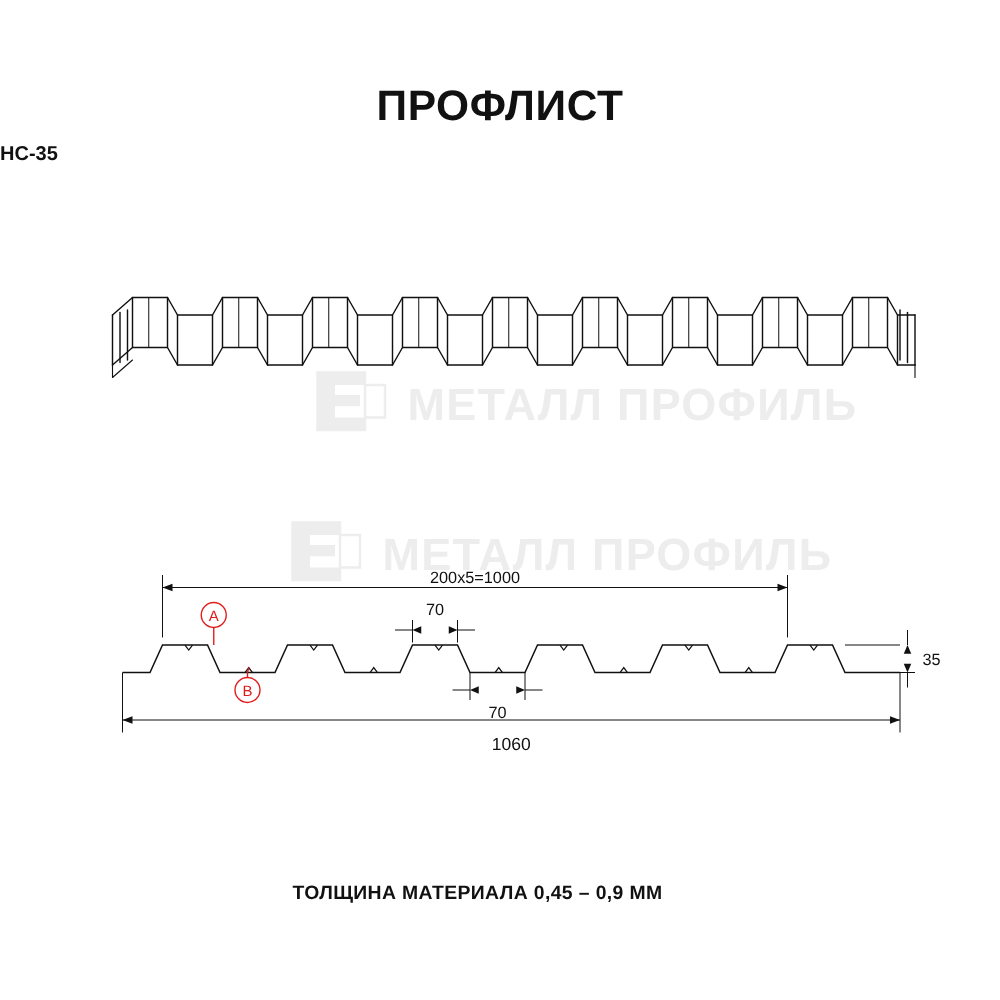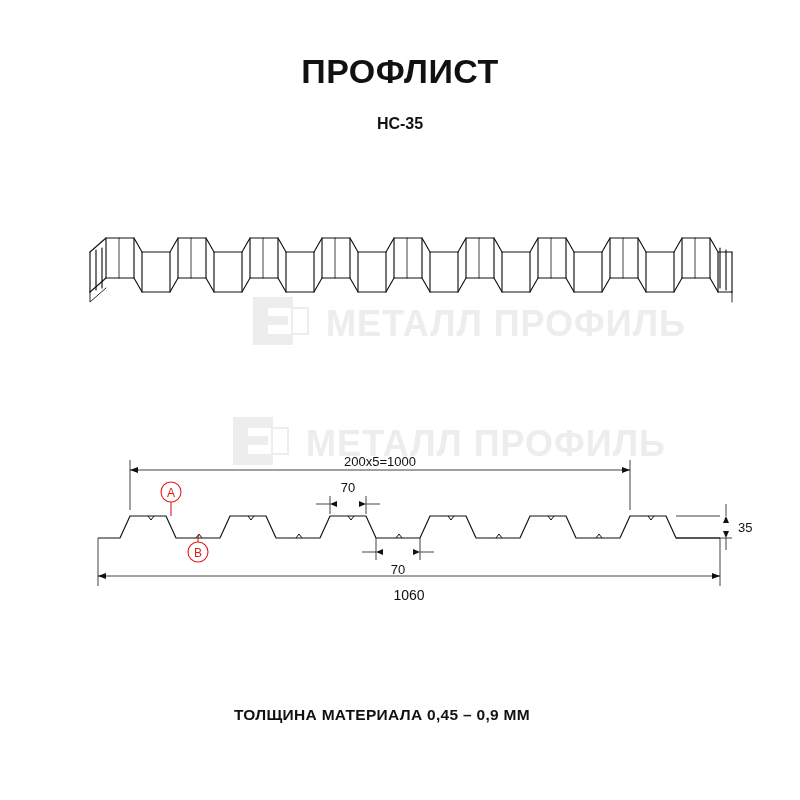--- a/index.html
+++ b/index.html
@@ -16,35 +16,34 @@
     overflow: hidden;
   }
   .page {
     position: absolute;
     inset: 0;
     width: 800px;
     height: 800px;
   }
   .title {
     position: absolute;
-    top: 52px;
+    top: 66px;
     left: 0;
     width: 800px;
     text-align: center;
     font-size: 34px;
     font-weight: bold;
     letter-spacing: 0.5px;
     color: #111111;
   }
   .subtitle {
     position: absolute;
     top: 115px;
     left: 0;
     width: 800px;
-    text-align: center;
     font-size: 16px;
     font-weight: bold;
     color: #111111;
   }
   .footer {
     position: absolute;
     top: 706px;
     left: 0;
     width: 764px;
     text-align: center;

